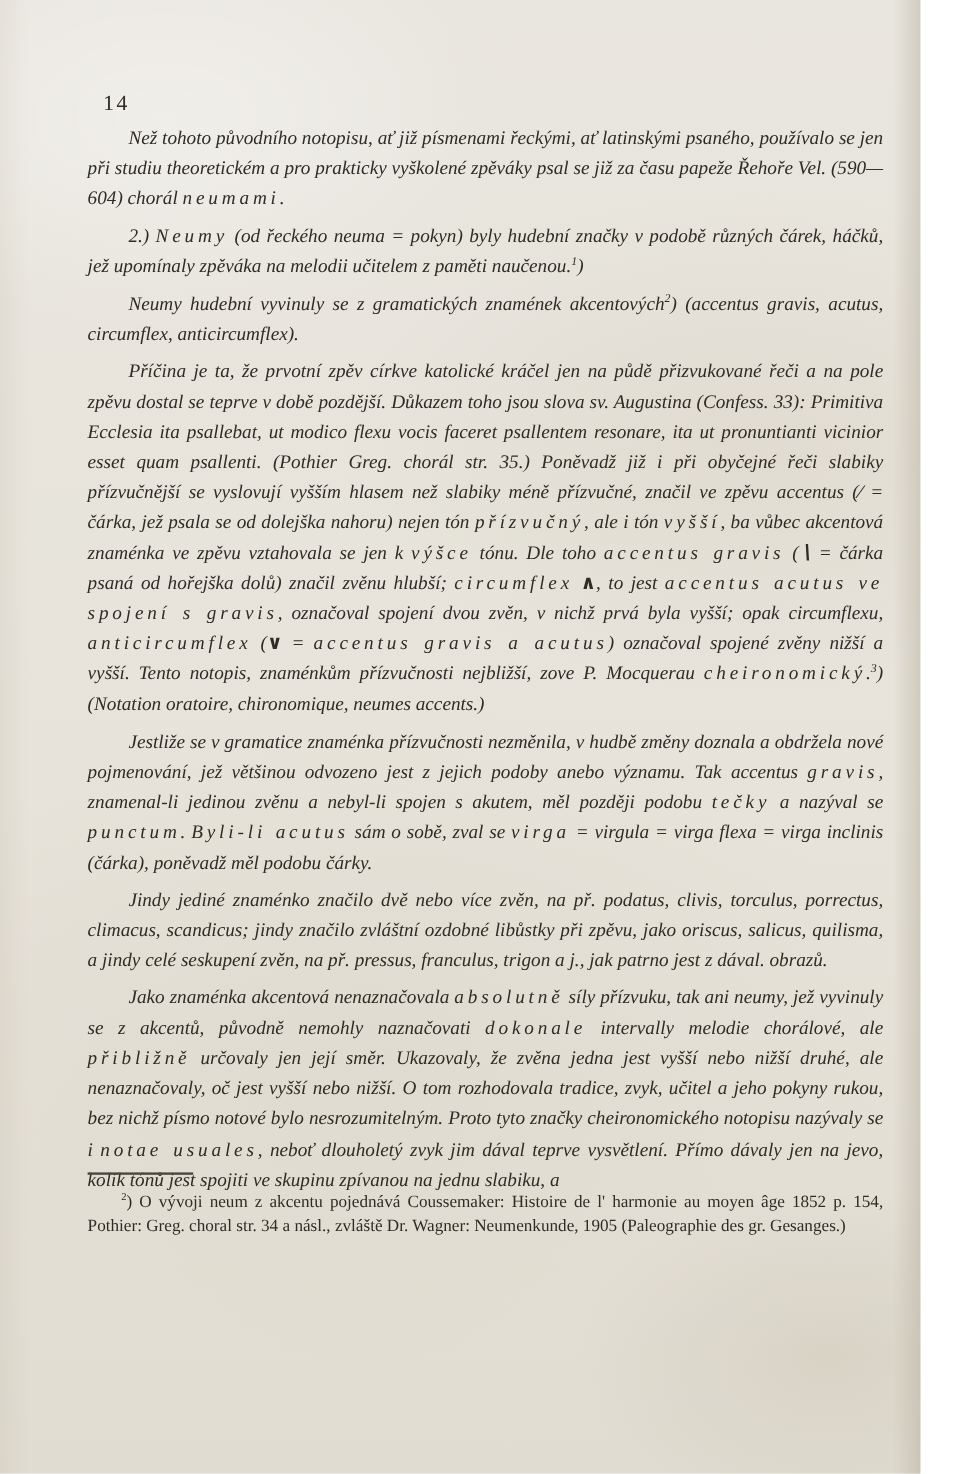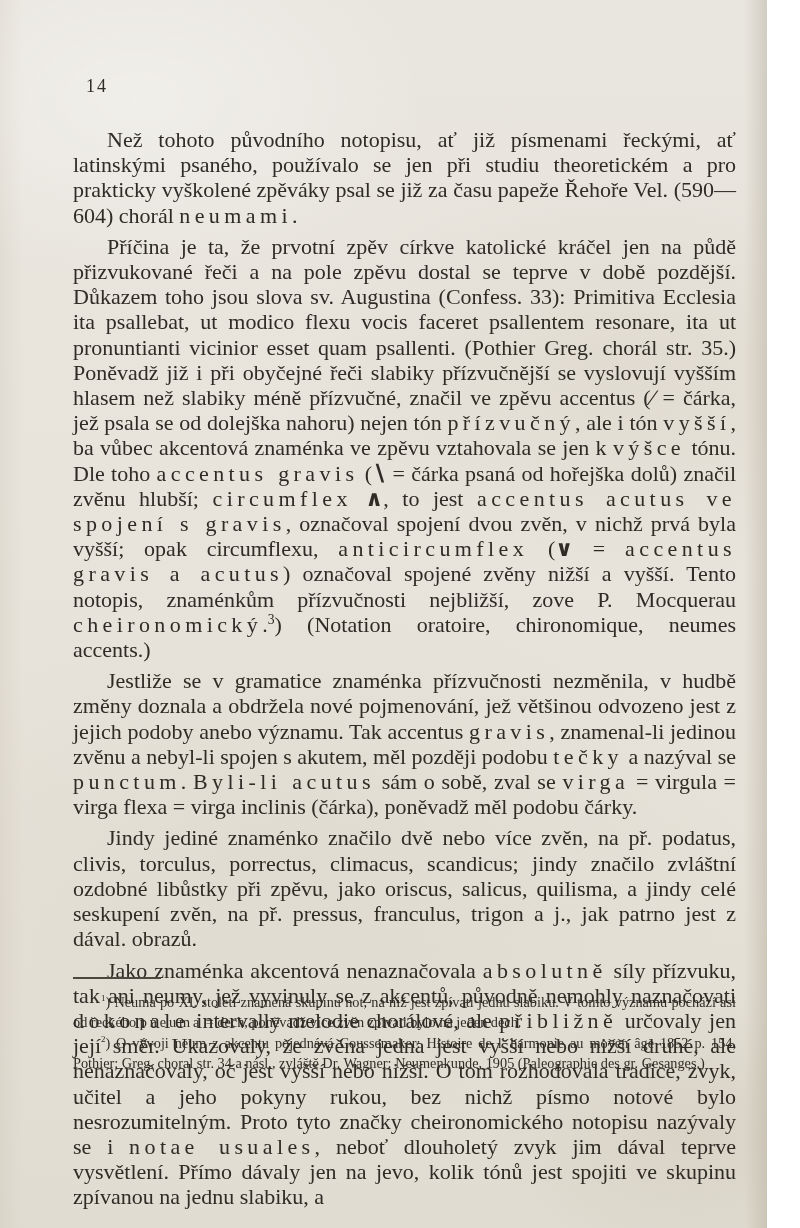--- a/index.html
+++ b/index.html
@@ -29,25 +29,26 @@
   .pageno {
     position: absolute;
     left: 86px;
     top: 76px;
     font-size: 18px;
     letter-spacing: 2px;
   }
   .content {
     position: absolute;
     left: 73px;
-    top: 127px;
+    top: 103px;
     width: 663px;
-    font-size: 22px;
+    font-size: 16px;
     line-height: 25.2px;
     text-align: justify;
+    font-style: italic;
   }
   .para {
     margin: 0 0 6px 0;
     text-indent: 34px;
   }
   .sp {
     letter-spacing: 0.2em;
   }
   .mark {
     font-weight: bold;
@@ -79,23 +80,24 @@
     text-indent: 28px;
   }
 </style>
 </head>
 <body>
 
 <div class="page">
   <div class="pageno">14</div>
   <div class="content" id="paragraphs">
       <p class="para"><span>Než tohoto původního notopisu, ať již písmenami řeckými, ať latinskými psaného, používalo se jen při studiu theoretickém a pro prakticky vyškolené zpěváky psal se již za času papeže Řehoře Vel. (590—604) chorál </span><span class="sp">neumami</span><span>.</span></p>
+      <p class="para"><span>2.) </span><span class="sp">Neumy</span><span> (od řeckého neuma = pokyn) byly hudební značky v podobě různých čárek, háčků, jež upomínaly zpěváka na melodii učitelem z paměti naučenou.</span><sup class="fnref">1</sup><span>)</span></p>
+      <p class="para"><span>Neumy hudební vyvinuly se z gramatických znamének akcentových</span><sup class="fnref">2</sup><span>) (accentus gravis, acutus, circumflex, anticircumflex).</span></p>
       <p class="para"><span>Příčina je ta, že prvotní zpěv církve katolické kráčel jen na půdě přizvukované řeči a na pole zpěvu dostal se teprve v době pozdější. Důkazem toho jsou slova sv. Augustina (Confess. 33): Primitiva Ecclesia ita psallebat, ut modico flexu vocis faceret psallentem resonare, ita ut pronuntianti vicinior esset quam psallenti. (Pothier Greg. chorál str. 35.) Poněvadž již i při obyčejné řeči slabiky přízvučnější se vyslovují vyšším hlasem než slabiky méně přízvučné, značil ve zpěvu accentus (</span><span class="mark">∕</span><span> = čárka, jež psala se od dolejška nahoru) nejen tón </span><span class="sp">přízvučný</span><span>, ale i tón </span><span class="sp">vyšší</span><span>, ba vůbec akcentová znaménka ve zpěvu vztahovala se jen k </span><span class="sp">výšce</span><span> tónu. Dle toho </span><span class="sp">accentus gravis</span><span> (</span><span class="mark">∖</span><span> = čárka psaná od hořejška dolů) značil zvěnu hlubší; </span><span class="sp">circumflex</span><span> </span><span class="mark">∧</span><span>, to jest </span><span class="sp">accentus acutus ve spojení s gravis</span><span>, označoval spojení dvou zvěn, v nichž prvá byla vyšší; opak circumflexu, </span><span class="sp">anticircumflex</span><span> (</span><span class="mark">∨</span><span> = </span><span class="sp">accentus gravis a acutus</span><span>) označoval spojené zvěny nižší a vyšší. Tento notopis, znaménkům přízvučnosti nejbližší, zove P. Mocquerau </span><span class="sp">cheironomický</span><span>.</span><sup class="fnref">3</sup><span>) (Notation oratoire, chironomique, neumes accents.)</span></p>
       <p class="para"><span>Jestliže se v gramatice znaménka přízvučnosti nezměnila, v hudbě změny doznala a obdržela nové pojmenování, jež většinou odvozeno jest z jejich podoby anebo významu. Tak accentus </span><span class="sp">gravis</span><span>, znamenal-li jedinou zvěnu a nebyl-li spojen s akutem, měl později podobu </span><span class="sp">tečky</span><span> a nazýval se </span><span class="sp">punctum</span><span>. </span><span class="sp">Byli-li acutus</span><span> sám o sobě, zval se </span><span class="sp">virga</span><span> = virgula = virga flexa = virga inclinis (čárka), poněvadž měl podobu čárky.</span></p>
       <p class="para"><span>Jindy jediné znaménko značilo dvě nebo více zvěn, na př. podatus, clivis, torculus, porrectus, climacus, scandicus; jindy značilo zvláštní ozdobné libůstky při zpěvu, jako oriscus, salicus, quilisma, a jindy celé seskupení zvěn, na př. pressus, franculus, trigon a j., jak patrno jest z dával. obrazů.</span></p>
       <p class="para"><span>Jako znaménka akcentová nenaznačovala </span><span class="sp">absolutně</span><span> síly přízvuku, tak ani neumy, jež vyvinuly se z akcentů, původně nemohly naznačovati </span><span class="sp">dokonale</span><span> intervally melodie chorálové, ale </span><span class="sp">přibližně</span><span> určovaly jen její směr. Ukazovaly, že zvěna jedna jest vyšší nebo nižší druhé, ale nenaznačovaly, oč jest vyšší nebo nižší. O tom rozhodovala tradice, zvyk, učitel a jeho pokyny rukou, bez nichž písmo notové bylo nesrozumitelným. Proto tyto značky cheironomického notopisu nazývaly se i </span><span class="sp">notae usuales</span><span>, neboť dlouholetý zvyk jim dával teprve vysvětlení. Přímo dávaly jen na jevo, kolik tónů jest spojiti ve skupinu zpívanou na jednu slabiku, a</span></p>
     </div>
   <div class="fn-sep"></div>
   <div class="footnotes" id="footnotes">
-      <p class="fnote"><sup class="fnref">1</sup><span>) Neuma po XI. století znamená skupinu not, na niž jest zpívati jednu slabiku. V tomto významu pochází asi od řeckého </span><span class="sp">pneuma</span><span> = dech, poněvadž více zvěn zpívati bylo na jeden dech.</span></p>
       <p class="fnote"><sup class="fnref">2</sup><span>) O vývoji neum z akcentu pojednává Coussemaker: Histoire de l' harmonie au moyen âge 1852 p. 154, Pothier: Greg. choral str. 34 a násl., zvláště Dr. Wagner: Neumenkunde, 1905 (Paleographie des gr. Gesanges.)</span></p>
     </div>
 </div>
 
 </body></html>

